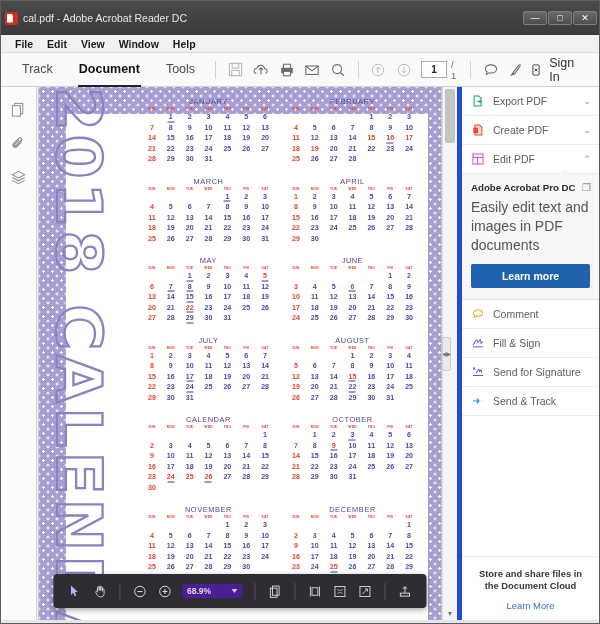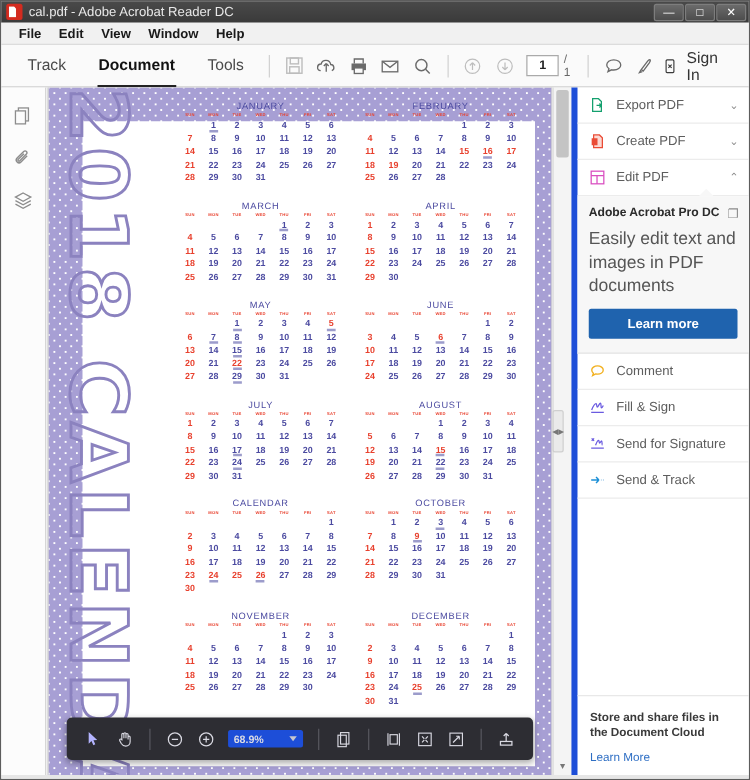--- a/index.html
+++ b/index.html
@@ -13,21 +13,21 @@
   #app {
     position: relative;
     width: 600px; height: 624px;
     background: #f1f1f1;
     border: 1px solid #5d5d5d;
     display: flex; flex-direction: column;
   }
 
   
   .titlebar {
-    height: 17px;
+    height: 34px;
     background: linear-gradient(to bottom, #4a4a4a 0%, #3a3a3a 100%);
     display: flex; align-items: center;
     padding: 0 2px 0 4px;
     flex: 0 0 auto;
     position: relative;
   }
   .tb-icon {
     width: 13px; height: 13px;
     background: #d42b1f;
     border-radius: 2px;
@@ -218,21 +218,21 @@
     z-index: 5;
   }
   .fb-ico {
     width:23px;height:23px;color:#d9d9e2;
     display:flex;align-items:center;justify-content:center;
   }
   .fb-ico.sel { color:#b4b4ff; }
   .fb-sep { width:1px;height:17px;background:#56565e;margin:0 6px; }
   .fb-zoom {
     display:flex; align-items:center; gap:20px;
-    background:#1d4ed8; border-radius:2px;
+    background:#4c1d95; border-radius:2px;
     padding: 2px 5px; margin: 0 4px;
   }
   .fb-zoom-val { font-size:8.5px; color:#dcdce4; font-weight:bold;}
   .caret-dn {
     width:0;height:0;border-left:3.5px solid transparent;
     border-right:3.5px solid transparent;border-top:4px solid #c7c7d0;
   }
 
   
   .vscroll {
@@ -297,21 +297,21 @@
     display:block; width:100%; height:24px;
     background:#1f63ae; color:#fff;
     border:none; border-radius:2px;
     font-size:10.5px; font-weight:bold;
     font-family:"Liberation Sans",sans-serif;
     cursor:pointer;
   }
   .rp-spacer{ flex:1 1 auto; }
   .rp-footer{
     border-top:1px solid #e8e8e8;
-    padding: 11px 10px 9px; 
+    padding: 11px 10px 9px; text-align:center;
   }
   .rp-footer-t{ font-size:9.4px; font-weight:bold; color:#3a3a3a; line-height:1.35;}
   .rp-footer-l{ font-size:9.4px; color:#2f6fc4; margin-top:7px;}
 
   
   .bottomedge{ height:3px; background:#e6e6e6; flex:0 0 auto;}
   svg{ display:block; }
 </style>
 </head>
 <body>

